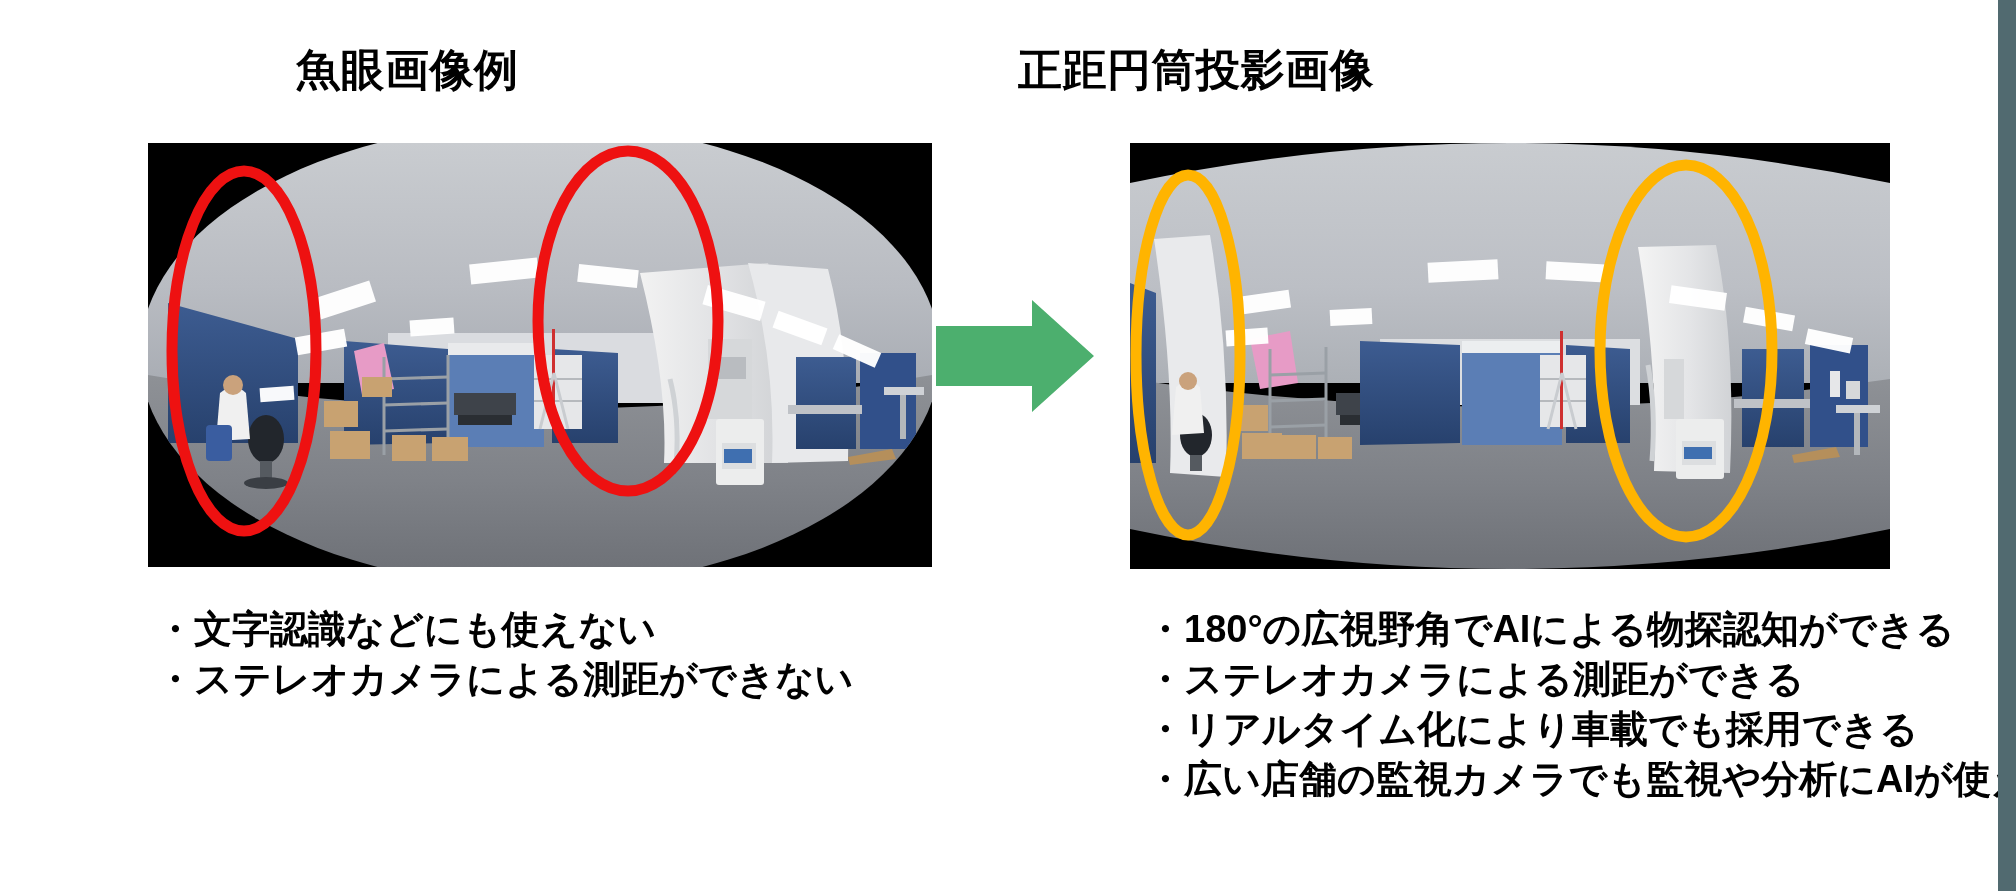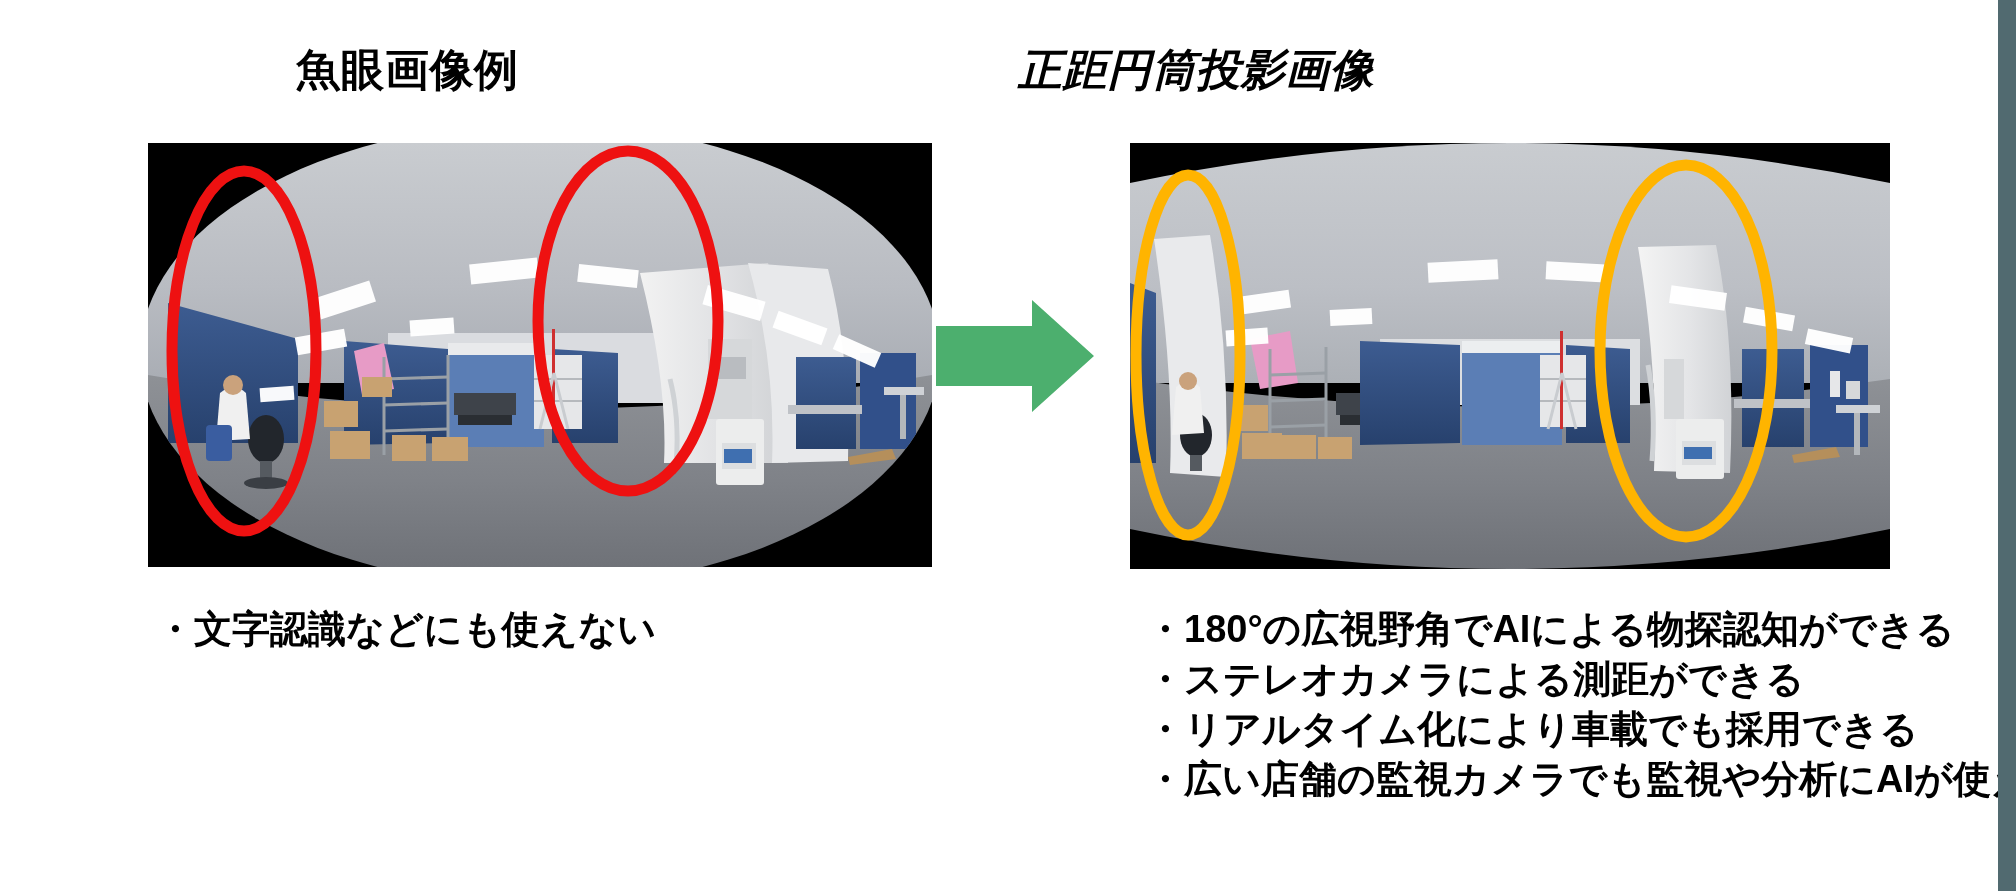--- a/index.html
+++ b/index.html
@@ -41,21 +41,21 @@
   .title {
     position: absolute;
     font-weight: 700;
     font-size: 44px;
     line-height: 1;
     color: #000000;
     white-space: nowrap;
     letter-spacing: 0.5px;
   }
   #title-left  { left: 296px; top: 48px; }
-  #title-right { left: 1018px; top: 48px; font-style: italic; }
+  #title-right { left: 1018px; top: 48px; }
 
   
   .photo {
     position: absolute;
     background: #000000;
     overflow: hidden;
   }
   #photo-left  { left: 148px;  top: 143px; width: 784px; height: 424px; }
   #photo-right { left: 1130px; top: 143px; width: 760px; height: 426px; }
 
@@ -323,20 +323,21 @@
         <path d="M662,312 L706,304 L710,314 L664,320 Z" fill="#b58f5b"></path>
       </g>
 
       <ellipse cx="58" cy="212" rx="52" ry="180" fill="none" stroke="#ffb400" stroke-width="11"></ellipse>
       <ellipse cx="556" cy="208" rx="86" ry="186" fill="none" stroke="#ffb400" stroke-width="11"></ellipse>
     </svg>
   </div>
 
   <div class="bullets" id="bullets-left">
     <span class="bullet-line">・文字認識などにも使えない</span>
+    <span class="bullet-line">・ステレオカメラによる測距ができない</span>
   </div>
 
   <div class="bullets" id="bullets-right">
     <span class="bullet-line">・180°の広視野角でAIによる物探認知ができる</span>
     <span class="bullet-line">・ステレオカメラによる測距ができる</span>
     <span class="bullet-line">・リアルタイム化により車載でも採用できる</span>
     <span class="bullet-line">・広い店舗の監視カメラでも監視や分析にAIが使える</span>
   </div>
 
   <div class="scroll-track">

